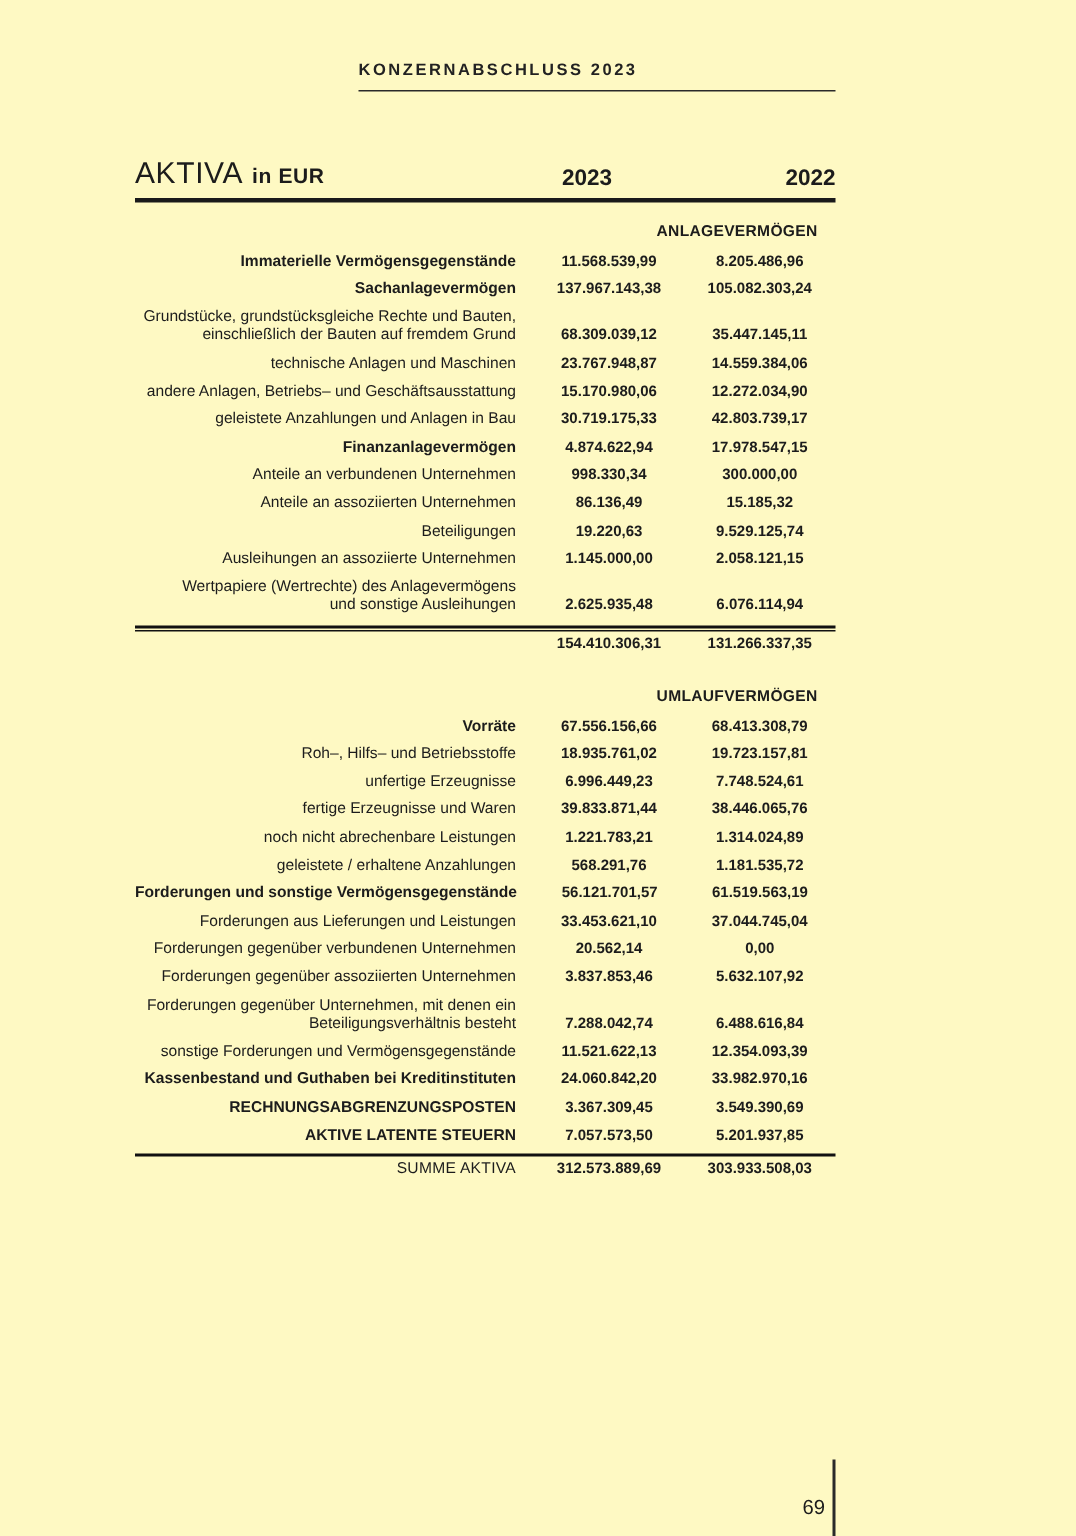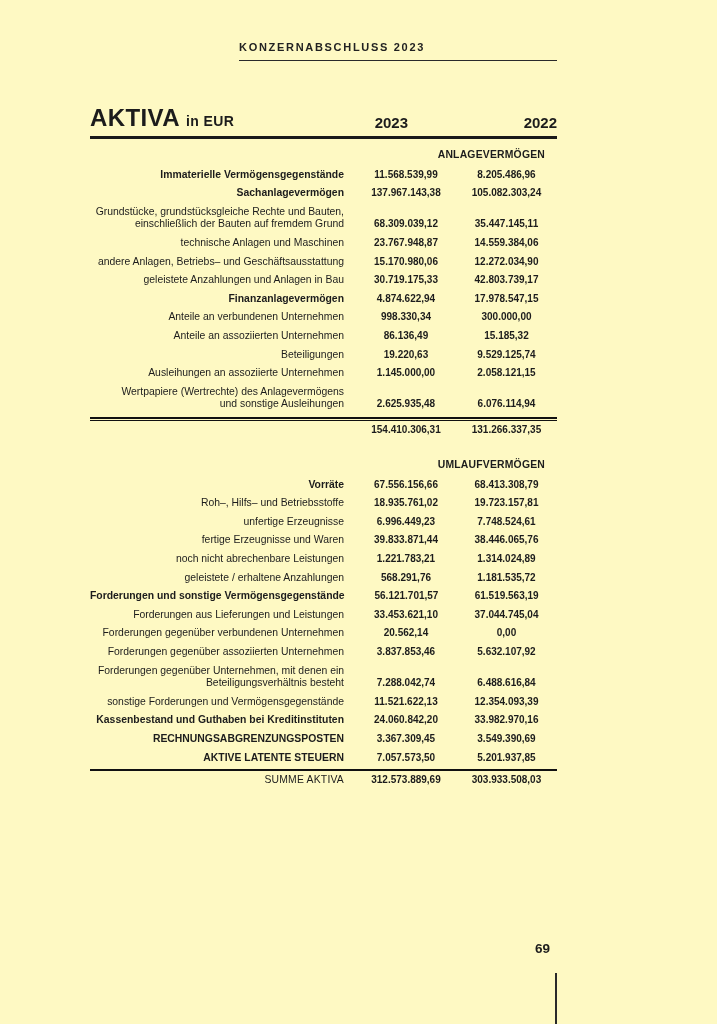--- a/index.html
+++ b/index.html
@@ -37,22 +37,22 @@
   
   .title-block {
     position: absolute;
     top: 106px;
     left: 90px;
     width: 467px;
   }
   .title-row { display: flex; align-items: flex-end; }
   .title-left { flex: 1; display: flex; align-items: flex-end; }
   .title-main {
-    font-size: 24px;
-    font-weight: 700;
+    font-size: 20px;
+    font-weight: 400;
     letter-spacing: 0.4px;
     line-height: 1;
   }
   .title-suffix {
     font-size: 14px;
     font-weight: 700;
     margin-left: 6px;
     padding-bottom: 1px;
     letter-spacing: 0.4px;
   }
@@ -112,24 +112,24 @@
     border-bottom: 1.1px solid #111;
   }
   .rule-thick {
     margin-top: 2px;
     border-top: 2.6px solid #111;
   }
 
   
   .page-number {
     position: absolute;
-    top: 941px;
+    top: 997px;
     right: 167px;
     font-size: 13.5px;
-    font-weight: 700;
+    font-weight: 400;
   }
   .footer-rule {
     position: absolute;
     top: 973px;
     left: 555px;
     width: 1.7px;
     height: 51px;
     background: #2a2a2a;
   }
 </style>

